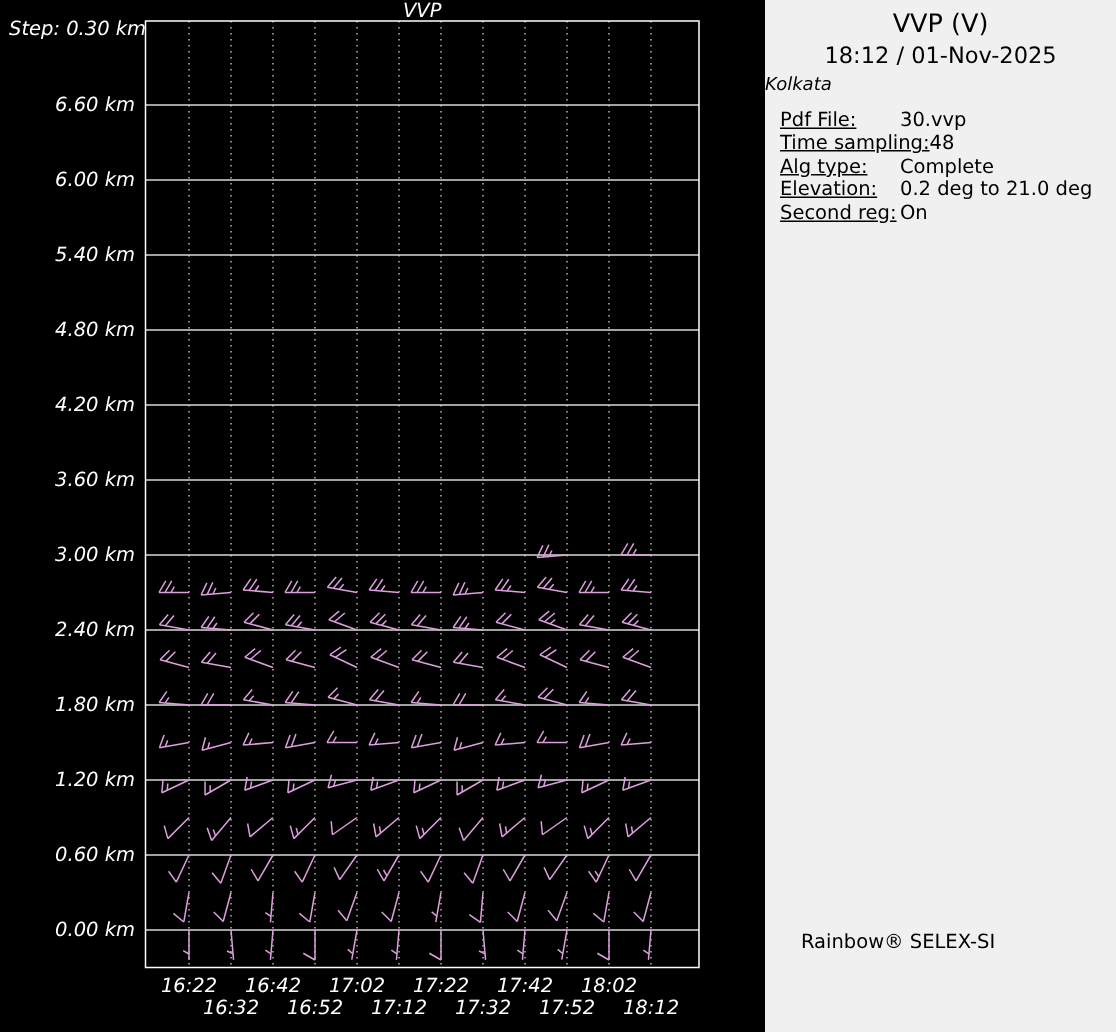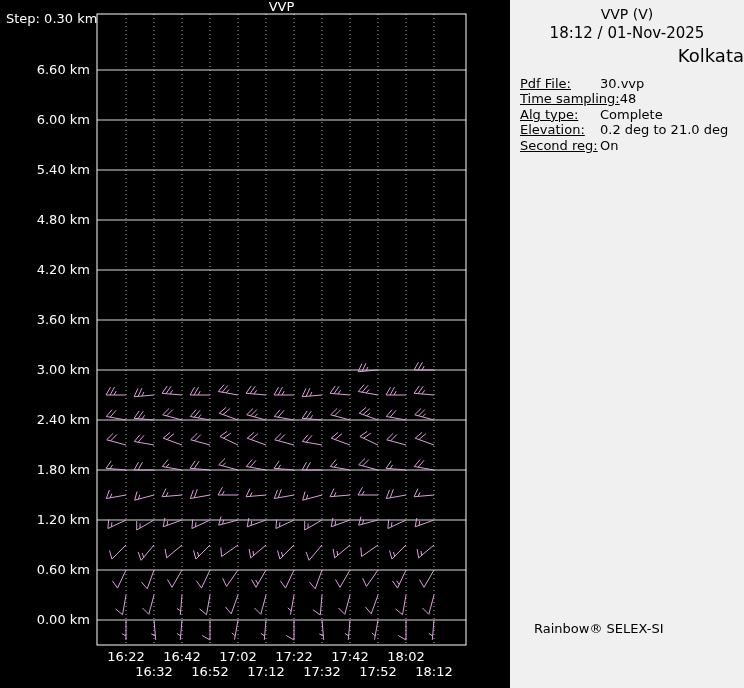--- a/index.html
+++ b/index.html
@@ -1,29 +1,29 @@
 <!DOCTYPE html>
 <html><head>
 <meta charset="utf-8">
 <style>
   html,body{margin:0;padding:0;}
   body{
     width:744px;height:688px;position:relative;overflow:hidden;
     background:#000;font-family:"DejaVu Sans",sans-serif;
   }
-  .plot-area{position:absolute;left:0;top:0;width:510px;height:688px;background:#000;}
+  .plot-area{position:absolute;left:0;top:0;width:510px;height:688px;background:#000;font-style:italic;}
   #plot-svg{display:block;width:510px;height:688px;}
   #plot-svg text{font-family:"DejaVu Sans",sans-serif;}
   .panel{
     position:absolute;right:0;top:0;width:234px;height:688px;
     background:#f0f0f0;color:#000;
   }
-  .p-title{text-align:center;margin-top:6px;font-size:14px;}
+  .p-title{text-align:center;margin-top:6px;font-size:17px;}
   .p-dt{text-align:center;margin-top:2px;font-size:15px;}
-  .p-loc{text-align:right;margin-top:3px;font-size:18px;}
+  .p-loc{text-align:left;margin-top:3px;font-size:12px;font-style:italic;}
   .p-info{margin:10px 4px 0 10px;font-size:13px;line-height:15.4px;}
   .p-info .row{white-space:nowrap;}
   .lbl{display:inline-block;min-width:80px;text-decoration:underline;}
   .brand{position:absolute;left:10px;bottom:52px;font-size:13px;margin-left:14px;}
 </style>
 </head>
 <body>
 
 <div class="plot-area">
   <svg id="plot-svg" viewBox="0 0 510 688" xmlns="http://www.w3.org/2000/svg">

